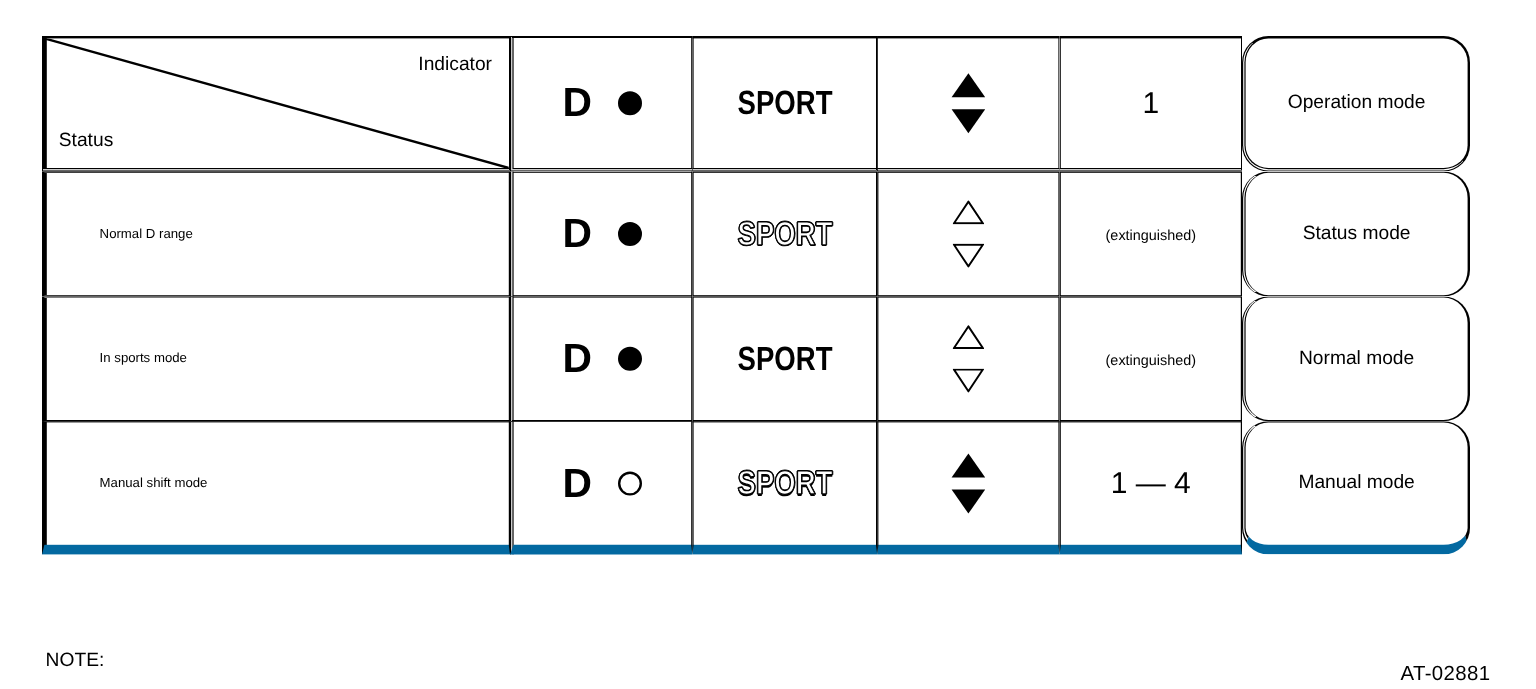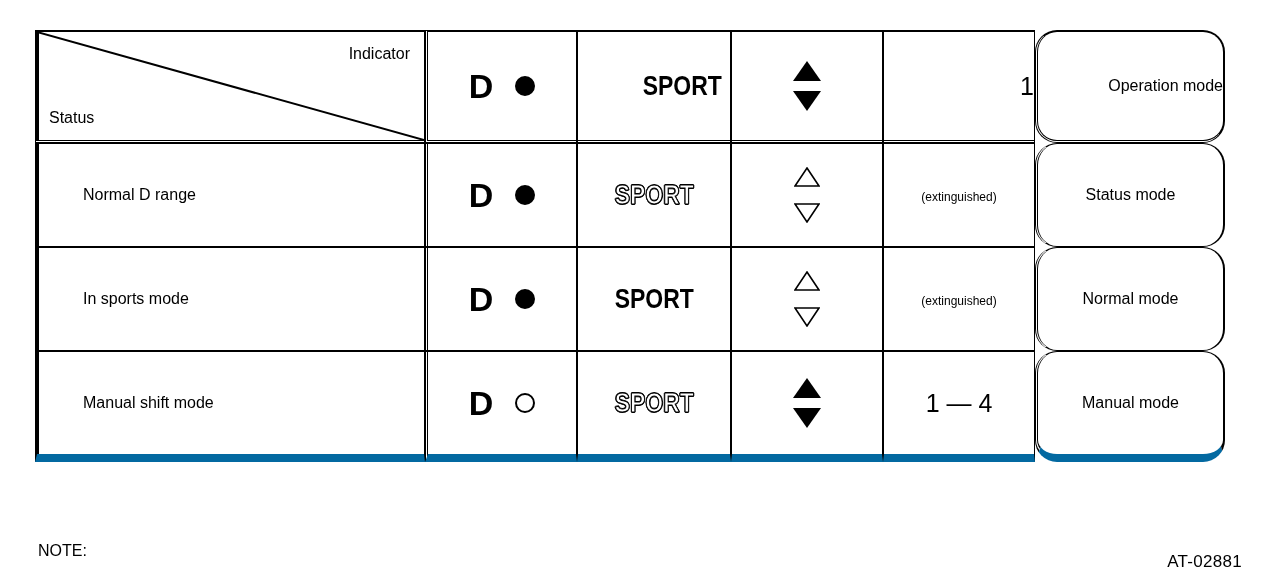--- a/index.html
+++ b/index.html
@@ -39,21 +39,21 @@
     border: 1px solid #000;
     padding: 0;
     text-align: center;
     vertical-align: middle;
     font-size: 15px;
     font-family: "Liberation Sans", sans-serif;
     background: #fff;
   }
 
   
-  .ind-table .r-head td { border-top: 2px solid #000; text-align: right; }
+  .ind-table .r-head td { border-top: 2px solid #000; }
   .ind-table tr:last-child td { border-bottom: 8px solid #0369a1; }
   .ind-table td.c-status { border-left: 2px solid #000; }
   .ind-table td.c-mode { border-right: 2px solid #000; }
 
   
   .ind-table td.c-status {
     border-right: 1px solid #000;
     box-shadow: 3px 0 0 -1px #000 inset;
   }
   .ind-table td.c-d {
@@ -104,21 +104,21 @@
   .corner .lbl-status {
     position: absolute;
     left: 12px;
     bottom: 14px;
     font-size: 16px;
     line-height: 1;
   }
 
   
   .status-label {
-    font-size: 16px;
+    font-size: 11px;
     text-align: left;
     padding-left: 46px;
   }
 
   
   .d-cell {
     display: flex;
     align-items: center;
     justify-content: center;
     gap: 22px;

